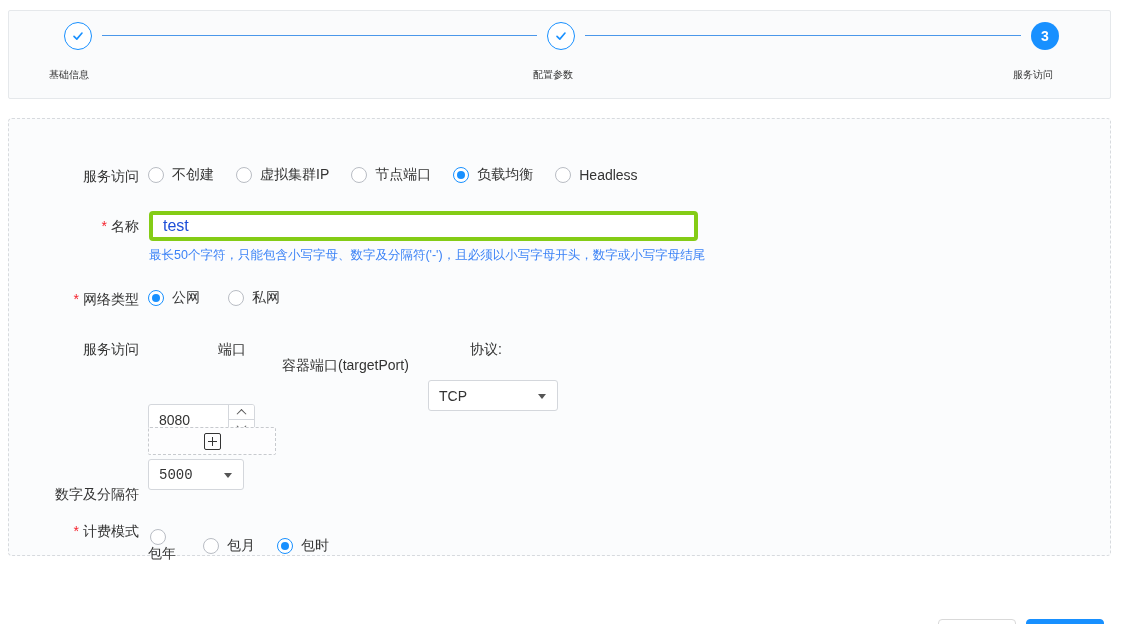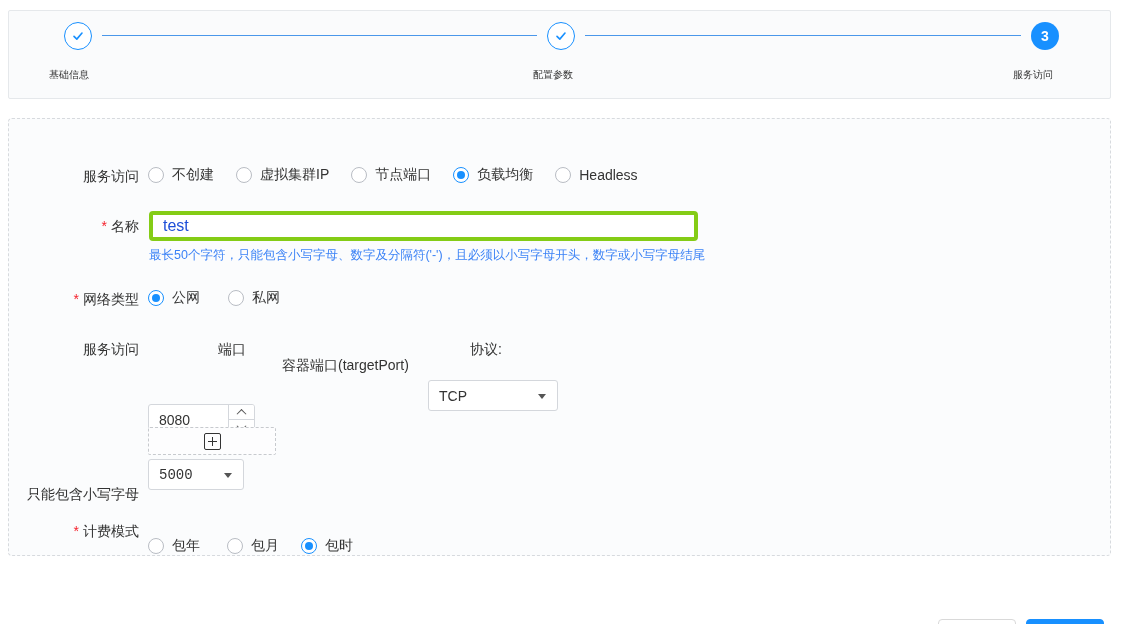--- a/index.html
+++ b/index.html
@@ -187,31 +187,31 @@
   </div>
   <div class="select" style="left:419px; top:261px; width:130px;">
     <span>TCP</span>
     <i class="caret"></i>
   </div>
 
   <div class="addbtn">
     <span class="plusbox"></span>
   </div>
 
-  <div class="flabel" style="top:367px;">只能包含小写字母</div>
+  <div class="flabel" style="top:367px;">数字及分隔符</div>
   <div class="select" style="left:139px; top:340px; width:96px;font-family:Liberation Mono, monospace;">
     <span>5000</span>
     <i class="caret"></i>
   </div>
 
   <div class="flabel" style="top:404px;">
     <i class="req">*</i><span>计费模式</span>
   </div>
   <div class="radio-row" style="left:139px; top:417px;">
-    <label class="radio" style="margin-right:27px;">
+    <label class="radio" style="margin-right:27px;flex-direction:column;">
       <span class="rdot"></span>
       <span>包年</span>
     </label>
     <label class="radio" style="">
       <span class="rdot"></span>
       <span>包月</span>
     </label>
     <label class="radio on">
       <span class="rdot"></span>
       <span>包时</span>

